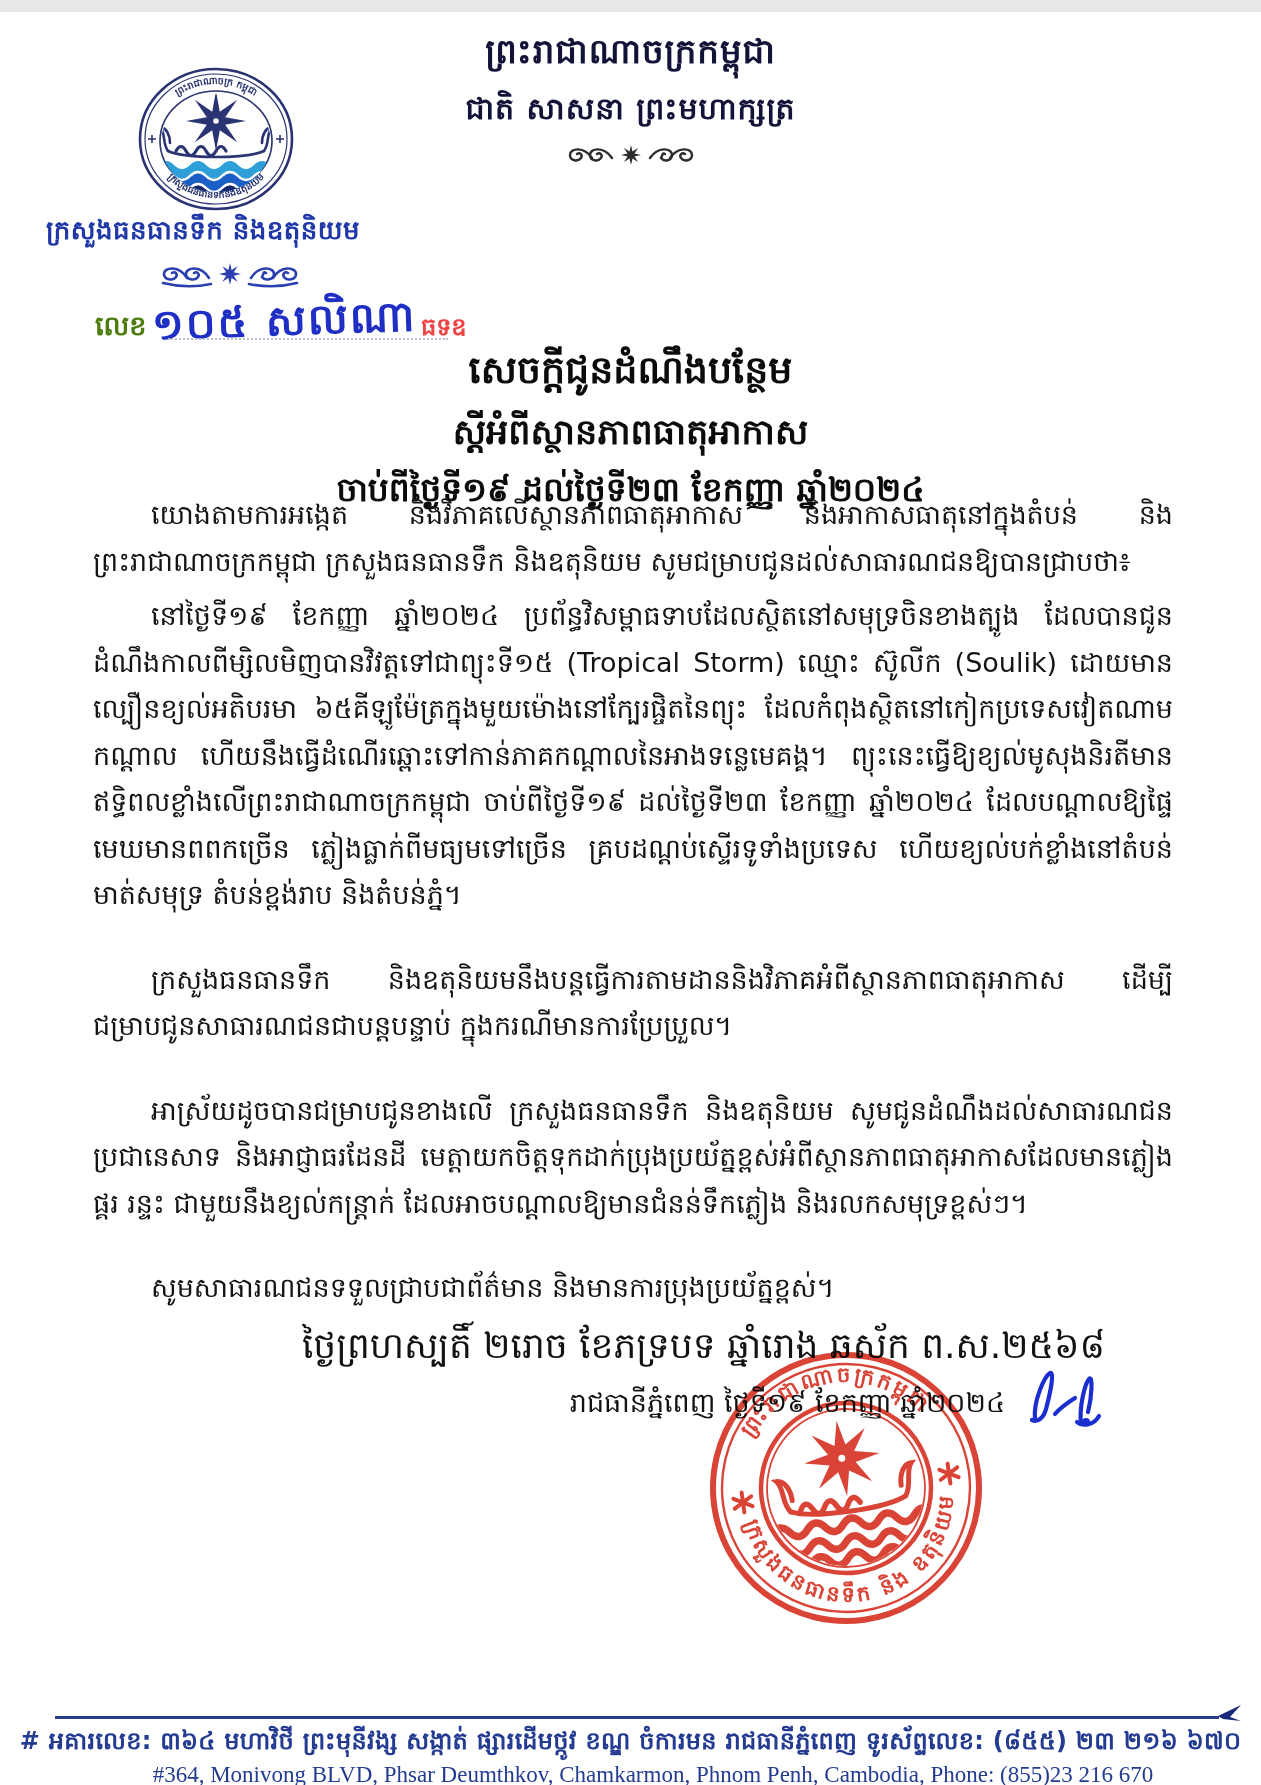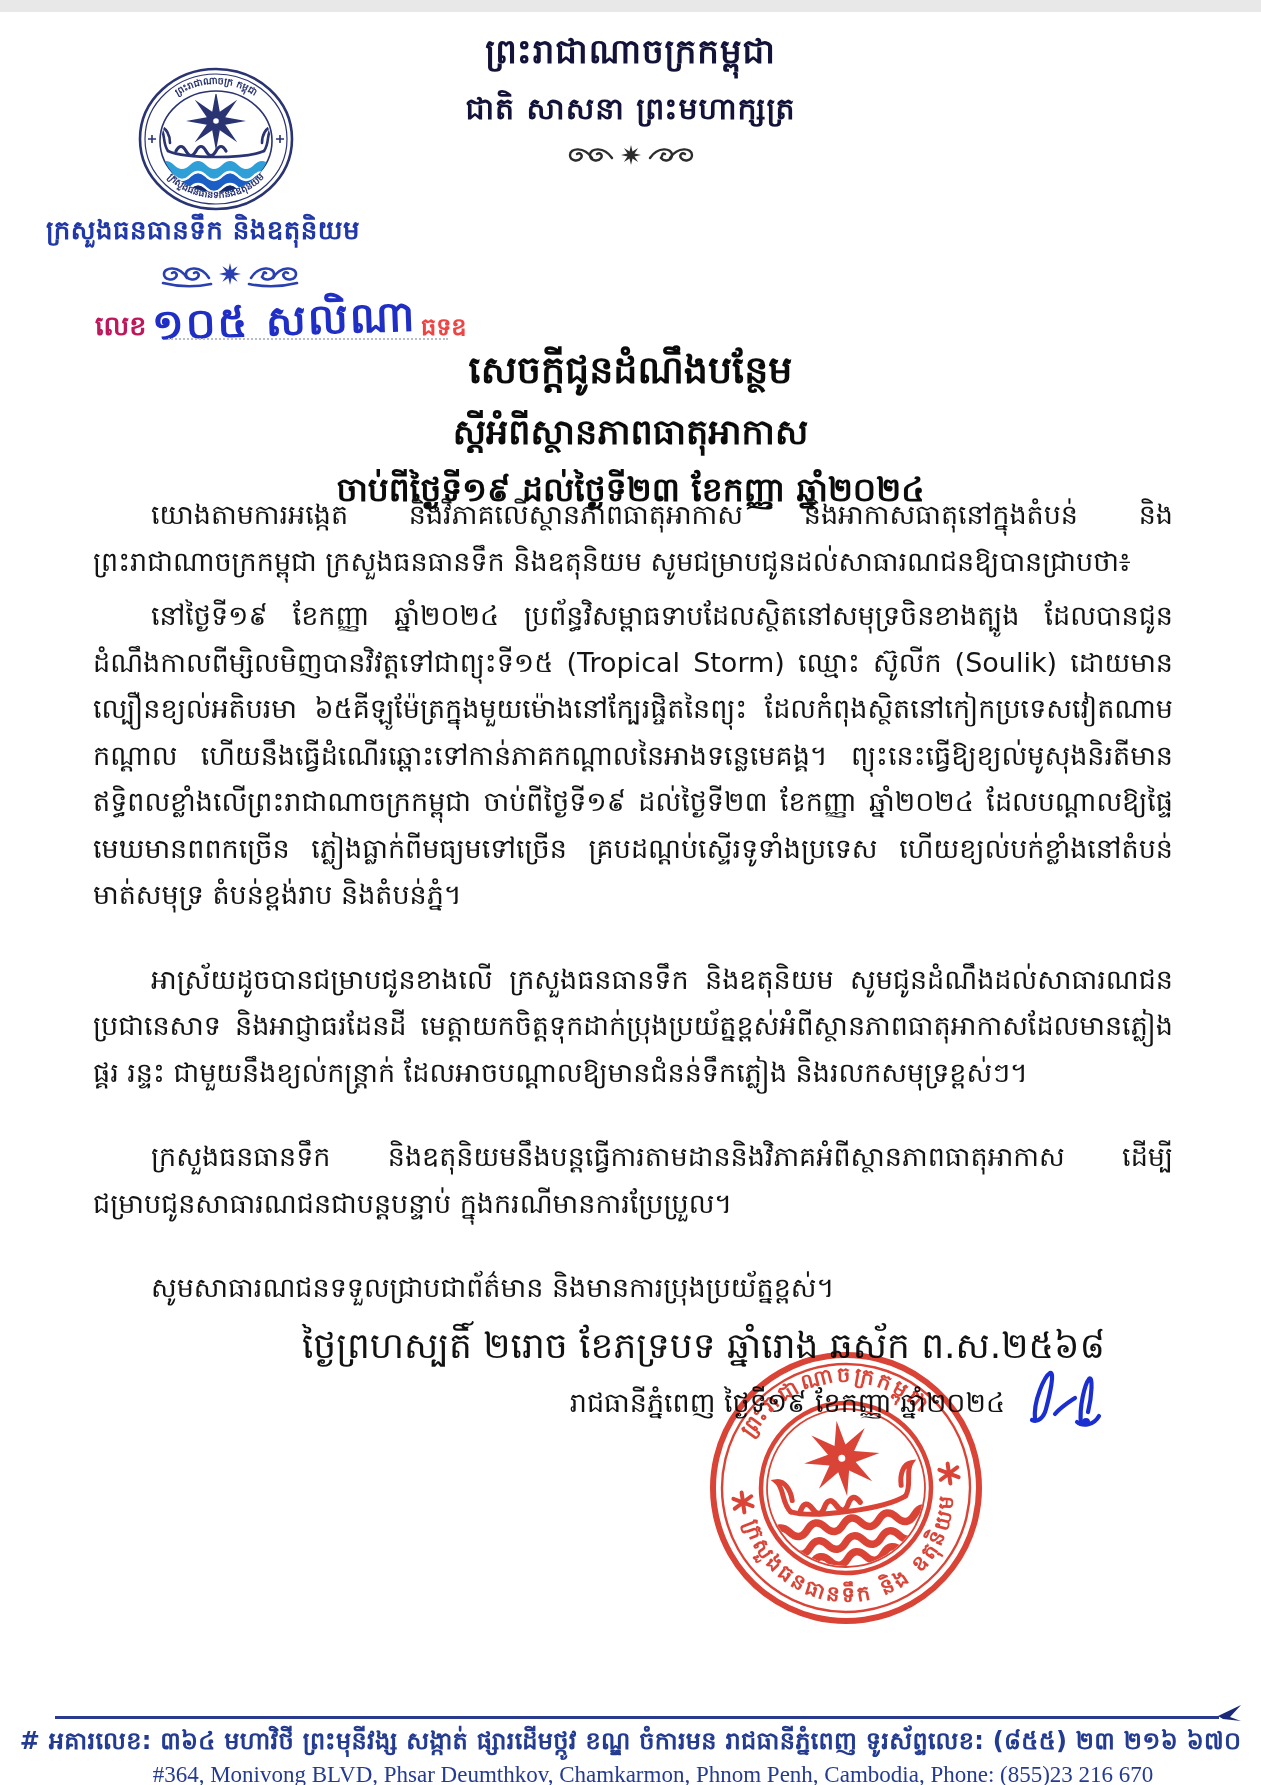--- a/index.html
+++ b/index.html
@@ -15,21 +15,21 @@
   .hdr-line2{font-size:30px;font-weight:bold;color:#13133a;margin-top:10px;letter-spacing:1px;}
   .hdr-orn{margin-top:8px;}
   .logo-wrap{position:absolute;left:136px;top:54px;width:160px;height:146px;}
   .ministry-name{
     position:absolute;left:46px;top:202px;width:420px;
     font-size:26px;font-weight:bold;color:#2038a8;letter-spacing:.5px;
   }
   .ministry-orn{position:absolute;left:80px;top:248px;width:300px;text-align:center;}
   
   .ref-line{position:absolute;left:95px;top:282px;width:420px;white-space:nowrap;}
-  .ref-label{font-size:27px;color:#be185d;font-weight:bold;}
+  .ref-label{font-size:27px;color:#4d7c0f;font-weight:bold;}
   .ref-hand{
     font-size:42px;font-weight:bold;color:#1f2ec4;
     display:inline-block;transform:rotate(-2deg);margin-left:6px;letter-spacing:2px;
   }
   .ref-suffix{font-size:24px;color:#ef4444;font-weight:bold;margin-left:4px;}
   .ref-dots{position:absolute;left:168px;top:326px;width:280px;border-bottom:2px dotted #b9bccd;}
   
   .title-block{position:absolute;left:0;right:0;top:334px;text-align:center;color:#0b0b0b;}
   .title-l1{font-size:38px;font-weight:bold;}
   .title-l2{font-size:35px;font-weight:bold;margin-top:8px;}
@@ -151,22 +151,22 @@
 
   <div class="title-block">
     <div class="title-l1">សេចក្តីជូនដំណឹងបន្ថែម</div>
     <div class="title-l2">ស្តីអំពីស្ថានភាពធាតុអាកាស</div>
     <div class="title-l3">ចាប់ពីថ្ងៃទី១៩ ដល់ថ្ងៃទី២៣ ខែកញ្ញា ឆ្នាំ២០២៤</div>
   </div>
 
   <div class="body-block">
     <p class="para">យោងតាមការអង្កេត និងវិភាគលើស្ថានភាពធាតុអាកាស និងអាកាសធាតុនៅក្នុងតំបន់ និងព្រះរាជាណាចក្រកម្ពុជា ក្រសួងធនធានទឹក និងឧតុនិយម សូមជម្រាបជូនដល់សាធារណជនឱ្យបានជ្រាបថា៖</p>
     <p class="para">នៅថ្ងៃទី១៩ ខែកញ្ញា ឆ្នាំ២០២៤ ប្រព័ន្ធវិសម្ពាធទាបដែលស្ថិតនៅសមុទ្រចិនខាងត្បូង ដែលបានជូនដំណឹងកាលពីម្សិលមិញបានវិវត្តទៅជាព្យុះទី១៥ (Tropical Storm) ឈ្មោះ ស៊ូលីក (Soulik) ដោយមានល្បឿនខ្យល់អតិបរមា ៦៥គីឡូម៉ែត្រក្នុងមួយម៉ោងនៅក្បែរផ្ចិតនៃព្យុះ ដែលកំពុងស្ថិតនៅកៀកប្រទេសវៀតណាមកណ្តាល ហើយនឹងធ្វើដំណើរឆ្ពោះទៅកាន់ភាគកណ្តាលនៃអាងទន្លេមេគង្គ។ ព្យុះនេះធ្វើឱ្យខ្យល់មូសុងនិរតីមានឥទ្ធិពលខ្លាំងលើព្រះរាជាណាចក្រកម្ពុជា ចាប់ពីថ្ងៃទី១៩ ដល់ថ្ងៃទី២៣ ខែកញ្ញា ឆ្នាំ២០២៤ ដែលបណ្តាលឱ្យផ្ទៃមេឃមានពពកច្រើន ភ្លៀងធ្លាក់ពីមធ្យមទៅច្រើន គ្របដណ្តប់ស្ទើរទូទាំងប្រទេស ហើយខ្យល់បក់ខ្លាំងនៅតំបន់មាត់សមុទ្រ តំបន់ខ្ពង់រាប និងតំបន់ភ្នំ។</p>
+    <p class="para gap">ក្រសួងធនធានទឹក និងឧតុនិយមនឹងបន្តធ្វើការតាមដាននិងវិភាគអំពីស្ថានភាពធាតុអាកាស ដើម្បីជម្រាបជូនសាធារណជនជាបន្តបន្ទាប់ ក្នុងករណីមានការប្រែប្រួល។</p>
     <p class="para gap">អាស្រ័យដូចបានជម្រាបជូនខាងលើ ក្រសួងធនធានទឹក និងឧតុនិយម សូមជូនដំណឹងដល់សាធារណជន ប្រជានេសាទ និងអាជ្ញាធរដែនដី មេត្តាយកចិត្តទុកដាក់ប្រុងប្រយ័ត្នខ្ពស់អំពីស្ថានភាពធាតុអាកាសដែលមានភ្លៀង ផ្គរ រន្ទះ ជាមួយនឹងខ្យល់កន្ត្រាក់ ដែលអាចបណ្តាលឱ្យមានជំនន់ទឹកភ្លៀង និងរលកសមុទ្រខ្ពស់ៗ។</p>
-    <p class="para gap">ក្រសួងធនធានទឹក និងឧតុនិយមនឹងបន្តធ្វើការតាមដាននិងវិភាគអំពីស្ថានភាពធាតុអាកាស ដើម្បីជម្រាបជូនសាធារណជនជាបន្តបន្ទាប់ ក្នុងករណីមានការប្រែប្រួល។</p>
     <p class="para gap">សូមសាធារណជនទទួលជ្រាបជាព័ត៌មាន និងមានការប្រុងប្រយ័ត្នខ្ពស់។</p>
   </div>
 
   <div class="date-block">
     <div class="date-l1">ថ្ងៃព្រហស្បតិ៍ ២រោច ខែភទ្របទ ឆ្នាំរោង ឆស័ក ព.ស.២៥៦៨</div>
     <div class="date-l2">
       <span>រាជធានីភ្នំពេញ ថ្ងៃទី១៩ ខែកញ្ញា ឆ្នាំ២០២៤</span><span class="sig">
         <svg width="86" height="72" viewBox="0 0 86 72" aria-hidden="true">
           <g stroke="#1b2fd0" stroke-width="4.2" fill="none" stroke-linecap="round">
             <path d="M16,56 C14,36 26,12 31,9 C36,7 31,30 27,45 C25,53 19,59 13,56"></path>

